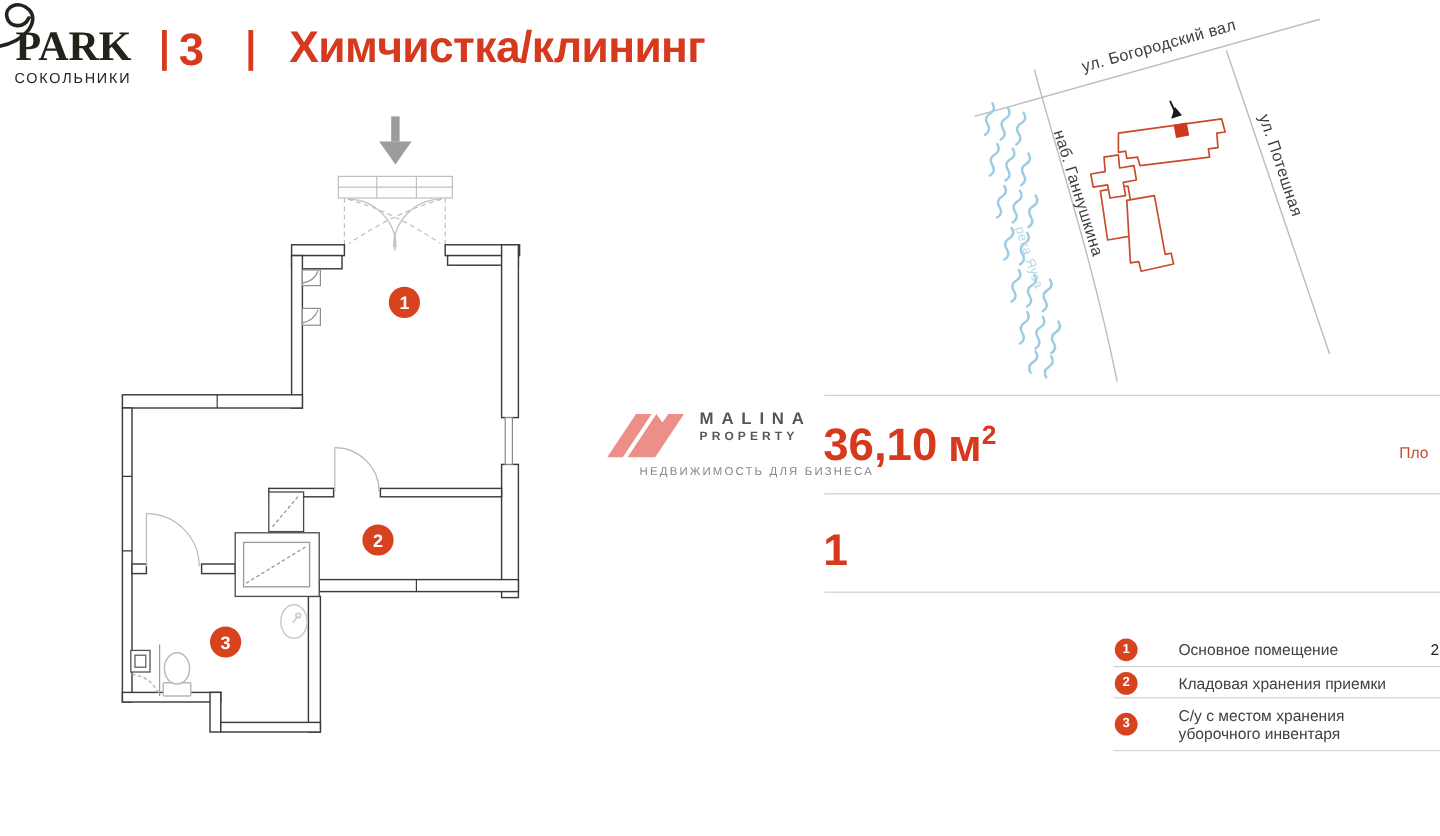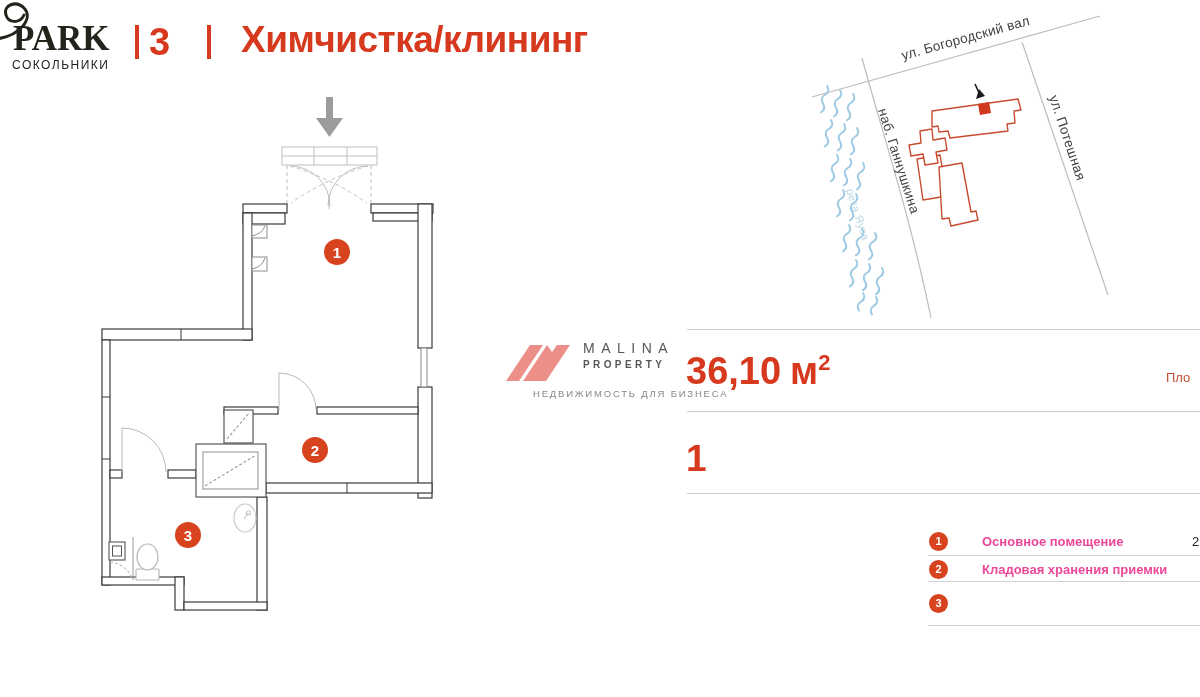--- a/index.html
+++ b/index.html
@@ -6,35 +6,35 @@
   body{width:1200px;height:697px;position:relative;background:#ffffff;overflow:hidden;
        font-family:"Liberation Sans",sans-serif;}
   .abs{position:absolute;}
   
   .brand{font-family:"Liberation Serif",serif;font-weight:700;font-size:35px;color:#22241c;line-height:1;}
   .brand-sub{font-size:12px;letter-spacing:1.5px;color:#22241c;line-height:1;}
   .sep-bar{width:4px;height:34px;background:#d6391e;}
   .lot-num{font-size:38px;font-weight:700;color:#d6391e;line-height:1;}
   .page-title{font-size:37px;font-weight:700;color:#d6391e;line-height:1;letter-spacing:-0.5px;}
   
-  .mal-line1{font-size:14px;font-weight:400;letter-spacing:6.5px;color:#55565a;line-height:1;}
+  .mal-line1{font-size:14px;font-weight:700;letter-spacing:6.5px;color:#55565a;line-height:1;}
   .mal-line2{font-size:10px;font-weight:700;letter-spacing:3.4px;color:#55565a;line-height:1;}
   .mal-tag{font-size:9.5px;letter-spacing:1.8px;color:#86878b;line-height:1;}
   
   .rule{border-top:1px solid #cecece;width:513px;height:0;}
   .area-val{font-size:38px;font-weight:700;color:#d6391e;line-height:1;white-space:nowrap;}
   .area-val .unit{margin-left:9px;}
   .area-val sup{font-size:22px;}
   .area-label{font-size:13px;color:#c24e33;width:34px;overflow:hidden;white-space:nowrap;}
   .floor-val{font-size:37px;font-weight:700;color:#d6391e;line-height:1;}
   
   .leg-row{border-bottom:1px solid #d2d2d2;}
   .leg-circle{position:absolute;width:19px;height:19px;border-radius:50%;background:#d8431f;
               color:#fff;font-size:11px;font-weight:700;text-align:center;line-height:19px;}
-  .leg-label{position:absolute;font-size:13px;color:#ec4899;line-height:15px;font-weight:bold;}
+  .leg-label{position:absolute;font-size:13px;color:#404040;line-height:15px;}
   .leg-val{position:absolute;font-size:13px;color:#23221c;line-height:15px;white-space:nowrap;}
 </style>
 </head>
 <body>
 
 <svg class="abs" style="left:-4px;top:2px" width="46" height="40" viewBox="0 0 46 40">
   <path d="M 0,37 C 24,34 38,16 28,6 C 20,-2 7,3 10,13 C 12,21 24,22 28,13" fill="none" stroke="#22241c" stroke-width="3" stroke-linecap="round"></path>
 </svg>
 <div class="abs brand" style="left:13px;top:21px">PARK</div>
 <div class="abs brand-sub" style="left:12px;top:59px">СОКОЛЬНИКИ</div>
@@ -217,13 +217,14 @@
   <span class="leg-circle" style="left:1px;top:4.5px">1</span>
   <div class="leg-label" style="left:54px;top:7px;width:210px">Основное помещение</div>
   <div class="leg-val" style="left:264px;top:7px">2</div>
 </div>
 <div class="abs leg-row" style="left:928px;top:555px;width:272px;height:26px">
   <span class="leg-circle" style="left:1px;top:4.5px">2</span>
   <div class="leg-label" style="left:54px;top:7px;width:210px">Кладовая хранения приемки</div>
 </div>
 <div class="abs leg-row" style="left:928px;top:581px;width:272px;height:44px">
   <span class="leg-circle" style="left:1px;top:12.5px">3</span>
+  <div class="leg-label" style="left:54px;top:8px;width:210px">С/у с местом хранения уборочного инвентаря</div>
 </div>
 
 </body></html>

